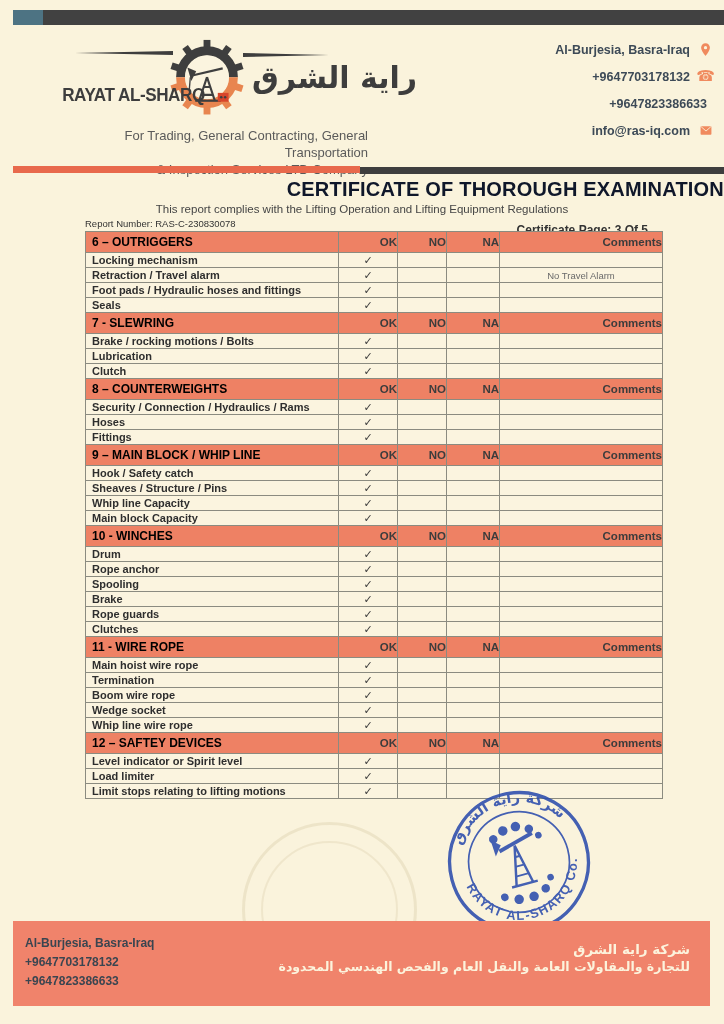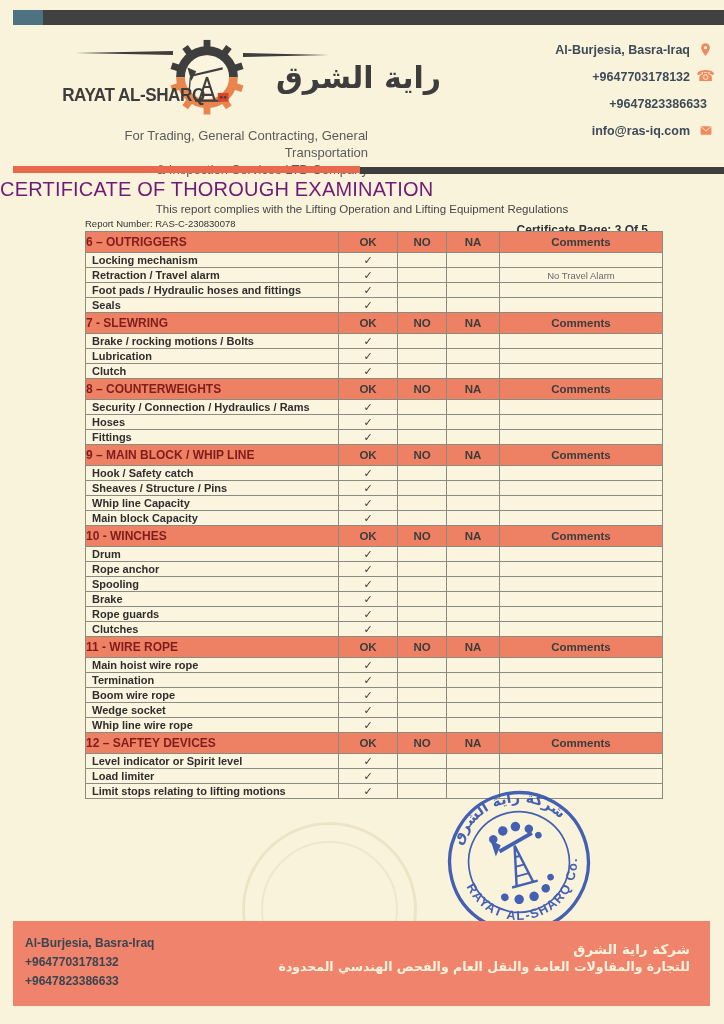--- a/index.html
+++ b/index.html
@@ -13,51 +13,51 @@
 
   
   .swoosh { position:absolute; background:#3e3e3e; height:4px; }
   .swoosh-left  { left:75px;  top:51px; width:98px; clip-path:polygon(0 50%,100% 0,100% 100%); }
   .swoosh-right { left:243px; top:53px; width:86px; clip-path:polygon(0 0,100% 50%,0 100%); }
   .gear-svg { position:absolute; left:166px; top:36px; width:82px; height:102px; }
   .company-name { position:absolute; left:50px; top:84px; width:122px; text-align:right;
                   font-size:19px; font-weight:bold; color:#3d3d3d; letter-spacing:-0.5px;
                   transform:scaleX(.9); transform-origin:100% 50%; white-space:nowrap; }
   .company-name-ar { position:absolute; left:252px; top:60px; font-size:30px; font-weight:bold;
-                     color:#3d3d3d; font-family:"DejaVu Sans", sans-serif; white-space:nowrap;margin-left:24px; }
+                     color:#3d3d3d; font-family:"DejaVu Sans", sans-serif; white-space:nowrap; }
   .tagline { position:absolute; left:48px; top:128px; width:320px; text-align:right;
              font-size:13px; color:#5a5a5a; line-height:1.3; }
 
   
   .contacts { position:absolute; right:4px; top:36px; width:240px; }
   .contact-row { display:flex; justify-content:flex-end; align-items:center; height:27px; gap:7px; padding-right:6px; }
   .contact-text { font-size:12.5px; font-weight:600; color:#3d4a57; }
   .contact-icon { width:17px; display:flex; justify-content:center; align-items:center;
                   color:#F08A5E; font-size:15px; line-height:1; font-family:"DejaVu Sans", sans-serif; }
   .contact-icon:empty { width:0; }
 
   
   .rule-orange { position:absolute; left:13px; top:166px; width:347px; height:7px; background:#E8694C; }
   .rule-dark   { position:absolute; left:360px; top:167px; width:364px; height:7px; background:#3E3E3E; }
 
   
-  .title { position:absolute; left:0; top:178px; width:100%; text-align:left;
-           font-size:20px; font-weight:normal; color:#701a75; letter-spacing:0.2px; }
+  .title { position:absolute; left:0; top:178px; width:100%; text-align:right;
+           font-size:20px; font-weight:bold; color:#0f172a; letter-spacing:0.2px; }
   .subtitle { position:absolute; left:0; top:203px; width:100%; text-align:center;
               font-size:11.5px; color:#454545; }
   .report-line { position:absolute; left:85px; top:218px; font-size:9.5px; color:#333; }
   .page-line { position:absolute; right:76px; top:223px; font-size:12px; font-weight:600; color:#333;margin-left:27px; }
 
   
   table.exam { position:absolute; left:85px; top:231px; width:577px;
                border-collapse:collapse; table-layout:fixed; }
   table.exam td { border:1px solid #8b8b80; overflow:hidden; }
   tr.section-row td { background:#EE8164; height:21px; }
-  td.sec-title { font-size:12px; font-weight:bold; color:#7f1d1d; padding-left:0; }
-  td.sec-col { font-size:11.5px; font-weight:bold; color:#3c3c3c; text-align:center; }
+  td.sec-title { font-size:12px; font-weight:bold; color:#000000; padding-left:6px; }
+  td.sec-col { font-size:11.5px; font-weight:bold; color:#3c3c3c; text-align:right; }
   tr.item-row td { height:15px; background:#FBF4DF; }
   td.item-label { font-size:11px; font-weight:bold; color:#2e2e2e; padding-left:6px; white-space:nowrap; }
   td.mark-cell { text-align:center; font-size:11px; color:#3a3a3a; font-family:"DejaVu Sans", sans-serif; }
   td.comment-cell { text-align:center; font-size:9.5px; color:#6a6a6a; }
 
   
   .watermark { position:absolute; left:242px; top:822px; width:175px; height:175px;
                border:3px solid rgba(150,120,60,.12); border-radius:50%; }
   .watermark::after { content:""; position:absolute; inset:16px; border:2px solid rgba(150,120,60,.10); border-radius:50%; }
 

